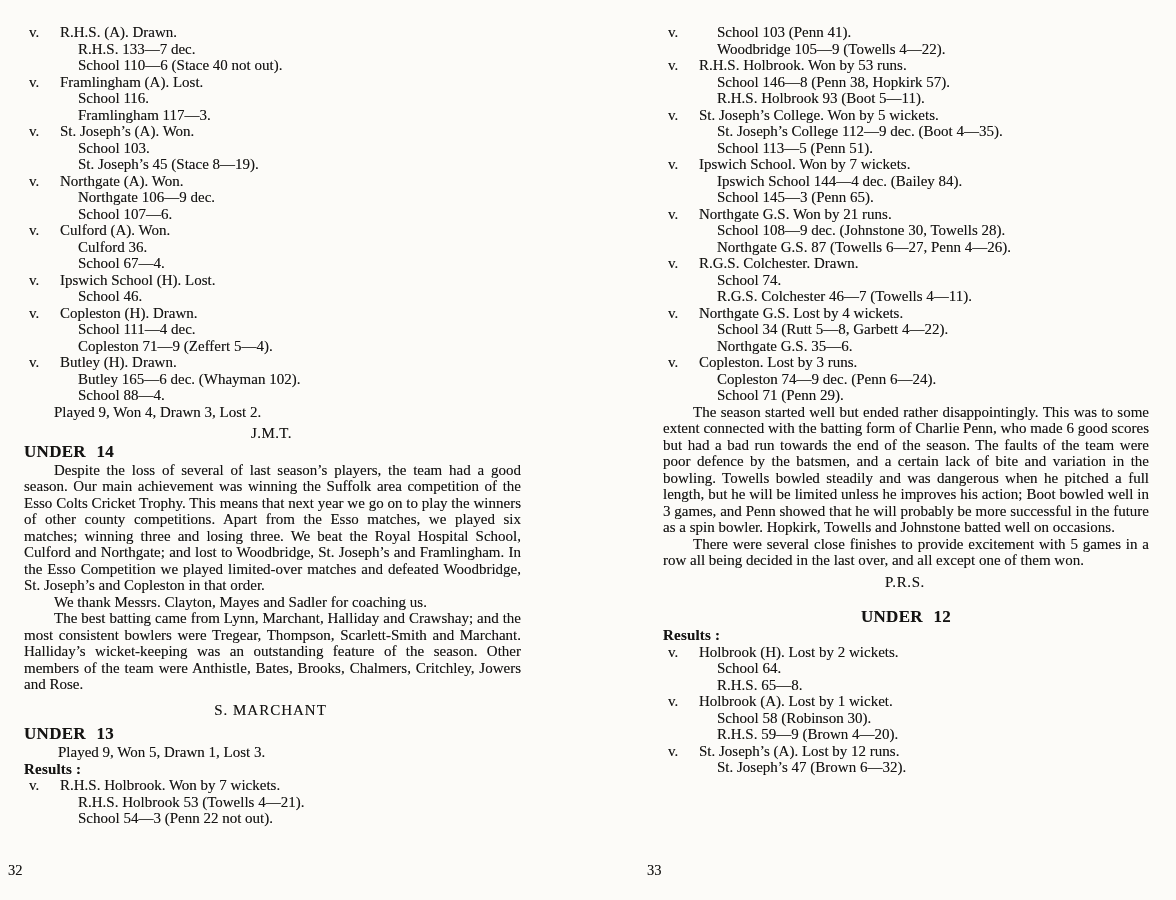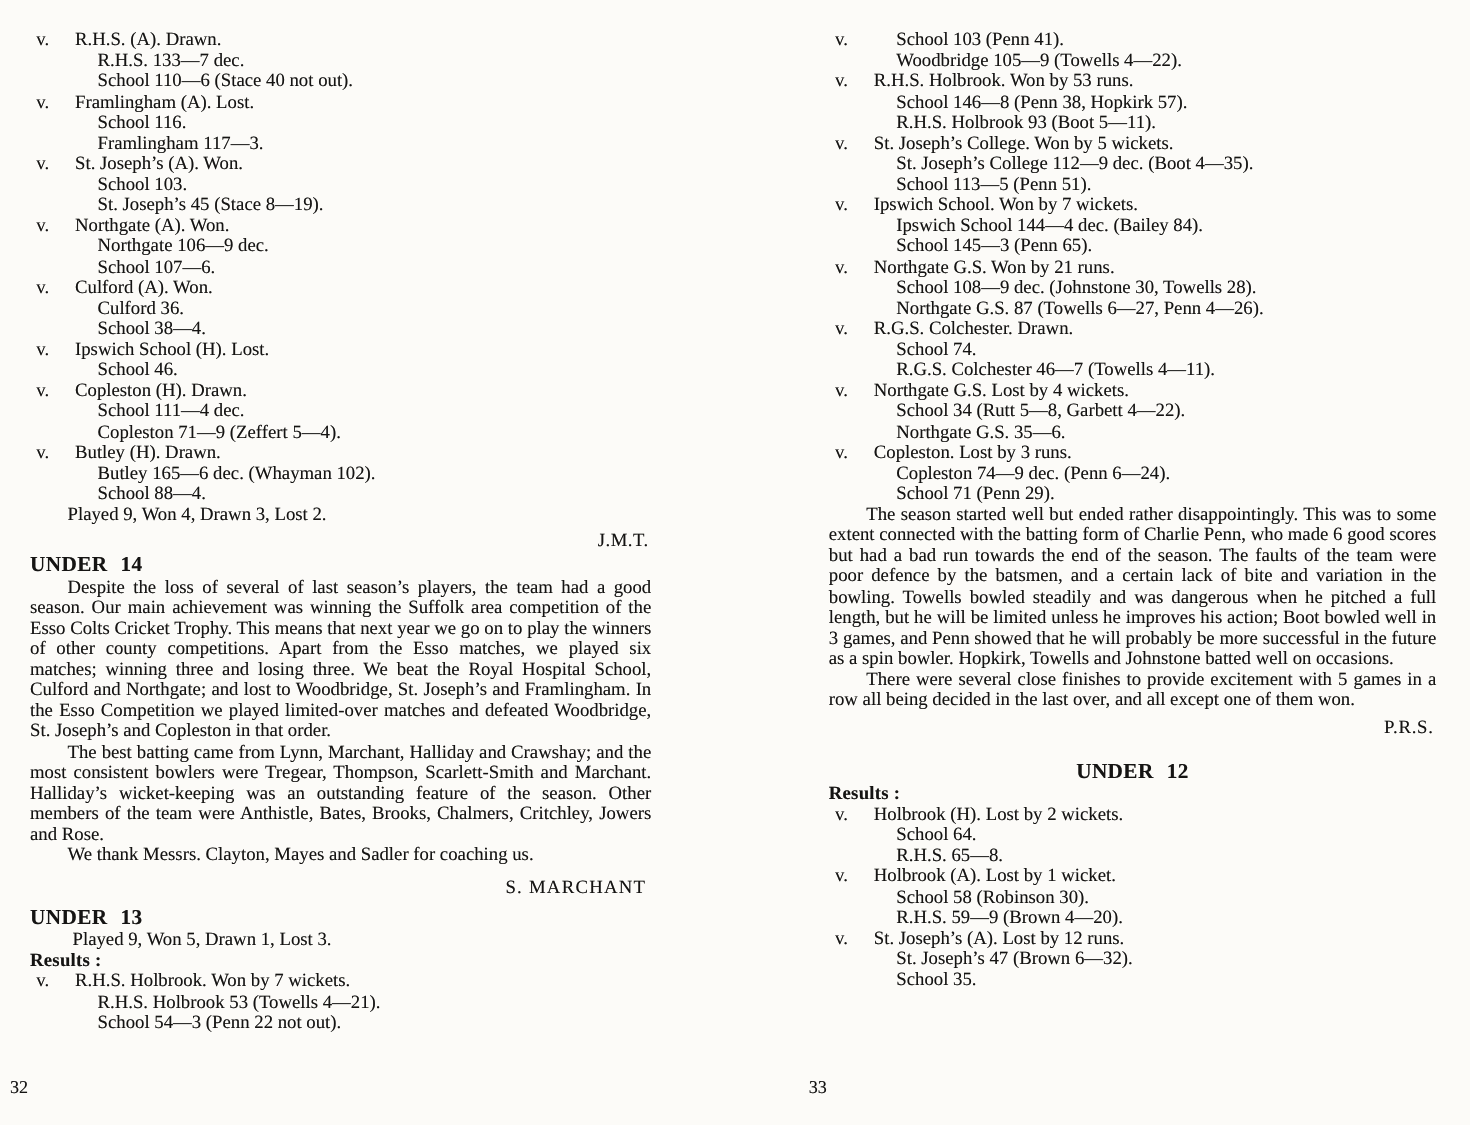--- a/index.html
+++ b/index.html
@@ -20,21 +20,21 @@
   .page-right { left: 663px; width: 486px; height: 876px; }
 
   .match { position: relative; padding-left: 36px; }
   .match .v { position: absolute; left: 5px; top: 0; }
   .match .mtitle { }
   .match .mline { padding-left: 18px; }
 
   .summary-line { padding-left: 30px; }
   .summary-line.u13 { padding-left: 34px; }
 
-  .signature { text-align: right; margin-top: 6px; letter-spacing: 0.4px; }
+  .signature { text-align: center; margin-top: 6px; letter-spacing: 0.4px; }
   .signature.jmt { margin-top: 5px; margin-right: 2px; }
   .signature.marchant { margin-top: 9px; margin-right: 4px; letter-spacing: 1px; }
   .signature.prs { margin-top: 5px; margin-right: 2px; letter-spacing: 0.6px; }
 
   h2.sec-heading {
     font-size: 17px;
     line-height: 17px;
     font-weight: bold;
     margin: 2px 0 2px 0;
     word-spacing: 6px;
@@ -91,21 +91,21 @@
         <div class="match">
           <span class="v">v.</span>
           <div class="mtitle">Northgate (A). Won.</div>
           <div class="mline">Northgate 106—9 dec.</div>
           <div class="mline">School 107—6.</div>
         </div>
         <div class="match">
           <span class="v">v.</span>
           <div class="mtitle">Culford (A). Won.</div>
           <div class="mline">Culford 36.</div>
-          <div class="mline">School 38—4.</div>
+          <div class="mline">School 67—4.</div>
         </div>
         <div class="match">
           <span class="v">v.</span>
           <div class="mtitle">Ipswich School (H). Lost.</div>
           <div class="mline">School 46.</div>
         </div>
         <div class="match">
           <span class="v">v.</span>
           <div class="mtitle">Copleston (H). Drawn.</div>
           <div class="mline">School 111—4 dec.</div>
@@ -119,22 +119,22 @@
         </div>
       </div>
 
     <div class="summary-line">Played 9, Won 4, Drawn 3, Lost 2.</div>
 
     <div class="signature jmt">J.M.T.</div>
 
     <h2 class="sec-heading u14">UNDER 14</h2>
 
     <p class="body-par">Despite the loss of several of last season’s players, the team had a good season. Our main achievement was winning the Suffolk area competition of the Esso Colts Cricket Trophy. This means that next year we go on to play the winners of other county competitions. Apart from the Esso matches, we played six matches; winning three and losing three. We beat the Royal Hospital School, Culford and Northgate; and lost to Woodbridge, St. Joseph’s and Framlingham. In the Esso Competition we played limited-over matches and defeated Woodbridge, St. Joseph’s and Copleston in that order.</p>
+    <p class="body-par last-par">We thank Messrs. Clayton, Mayes and Sadler for coaching us.</p>
     <p class="body-par">The best batting came from Lynn, Marchant, Halliday and Crawshay; and the most consistent bowlers were Tregear, Thompson, Scarlett-Smith and Marchant. Halliday’s wicket-keeping was an outstanding feature of the season. Other members of the team were Anthistle, Bates, Brooks, Chalmers, Critchley, Jowers and Rose.</p>
-    <p class="body-par last-par">We thank Messrs. Clayton, Mayes and Sadler for coaching us.</p>
 
     <div class="signature marchant">S. MARCHANT</div>
 
     <h2 class="sec-heading u13">UNDER 13</h2>
 
     <div class="summary-line u13">Played 9, Won 5, Drawn 1, Lost 3.</div>
 
     <div class="results-label">Results :</div>
 
     <div class="match-list">
@@ -220,20 +220,19 @@
         <div class="match">
           <span class="v">v.</span>
           <div class="mtitle">Holbrook (A). Lost by 1 wicket.</div>
           <div class="mline">School 58 (Robinson 30).</div>
           <div class="mline">R.H.S. 59—9 (Brown 4—20).</div>
         </div>
         <div class="match">
           <span class="v">v.</span>
           <div class="mtitle">St. Joseph’s (A). Lost by 12 runs.</div>
           <div class="mline">St. Joseph’s 47 (Brown 6—32).</div>
-          <div class="mline">School 35.</div>
         </div>
       </div>
 
     <div class="pagenum">33</div>
   </div>
 
 </div>
 
 </body></html>

